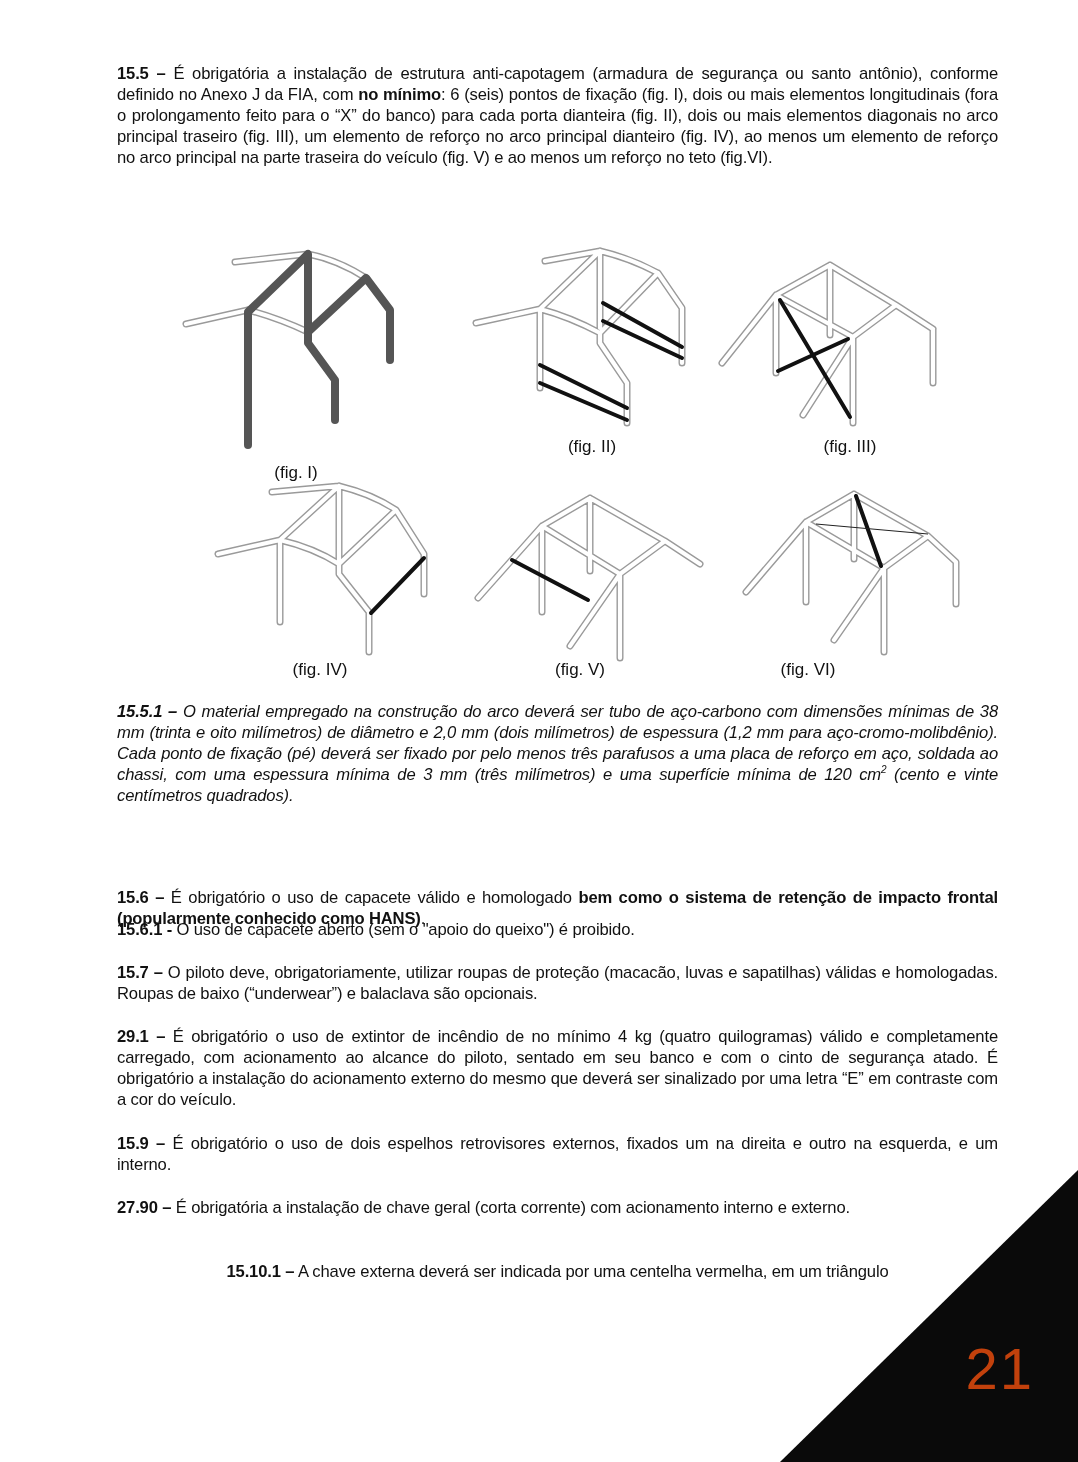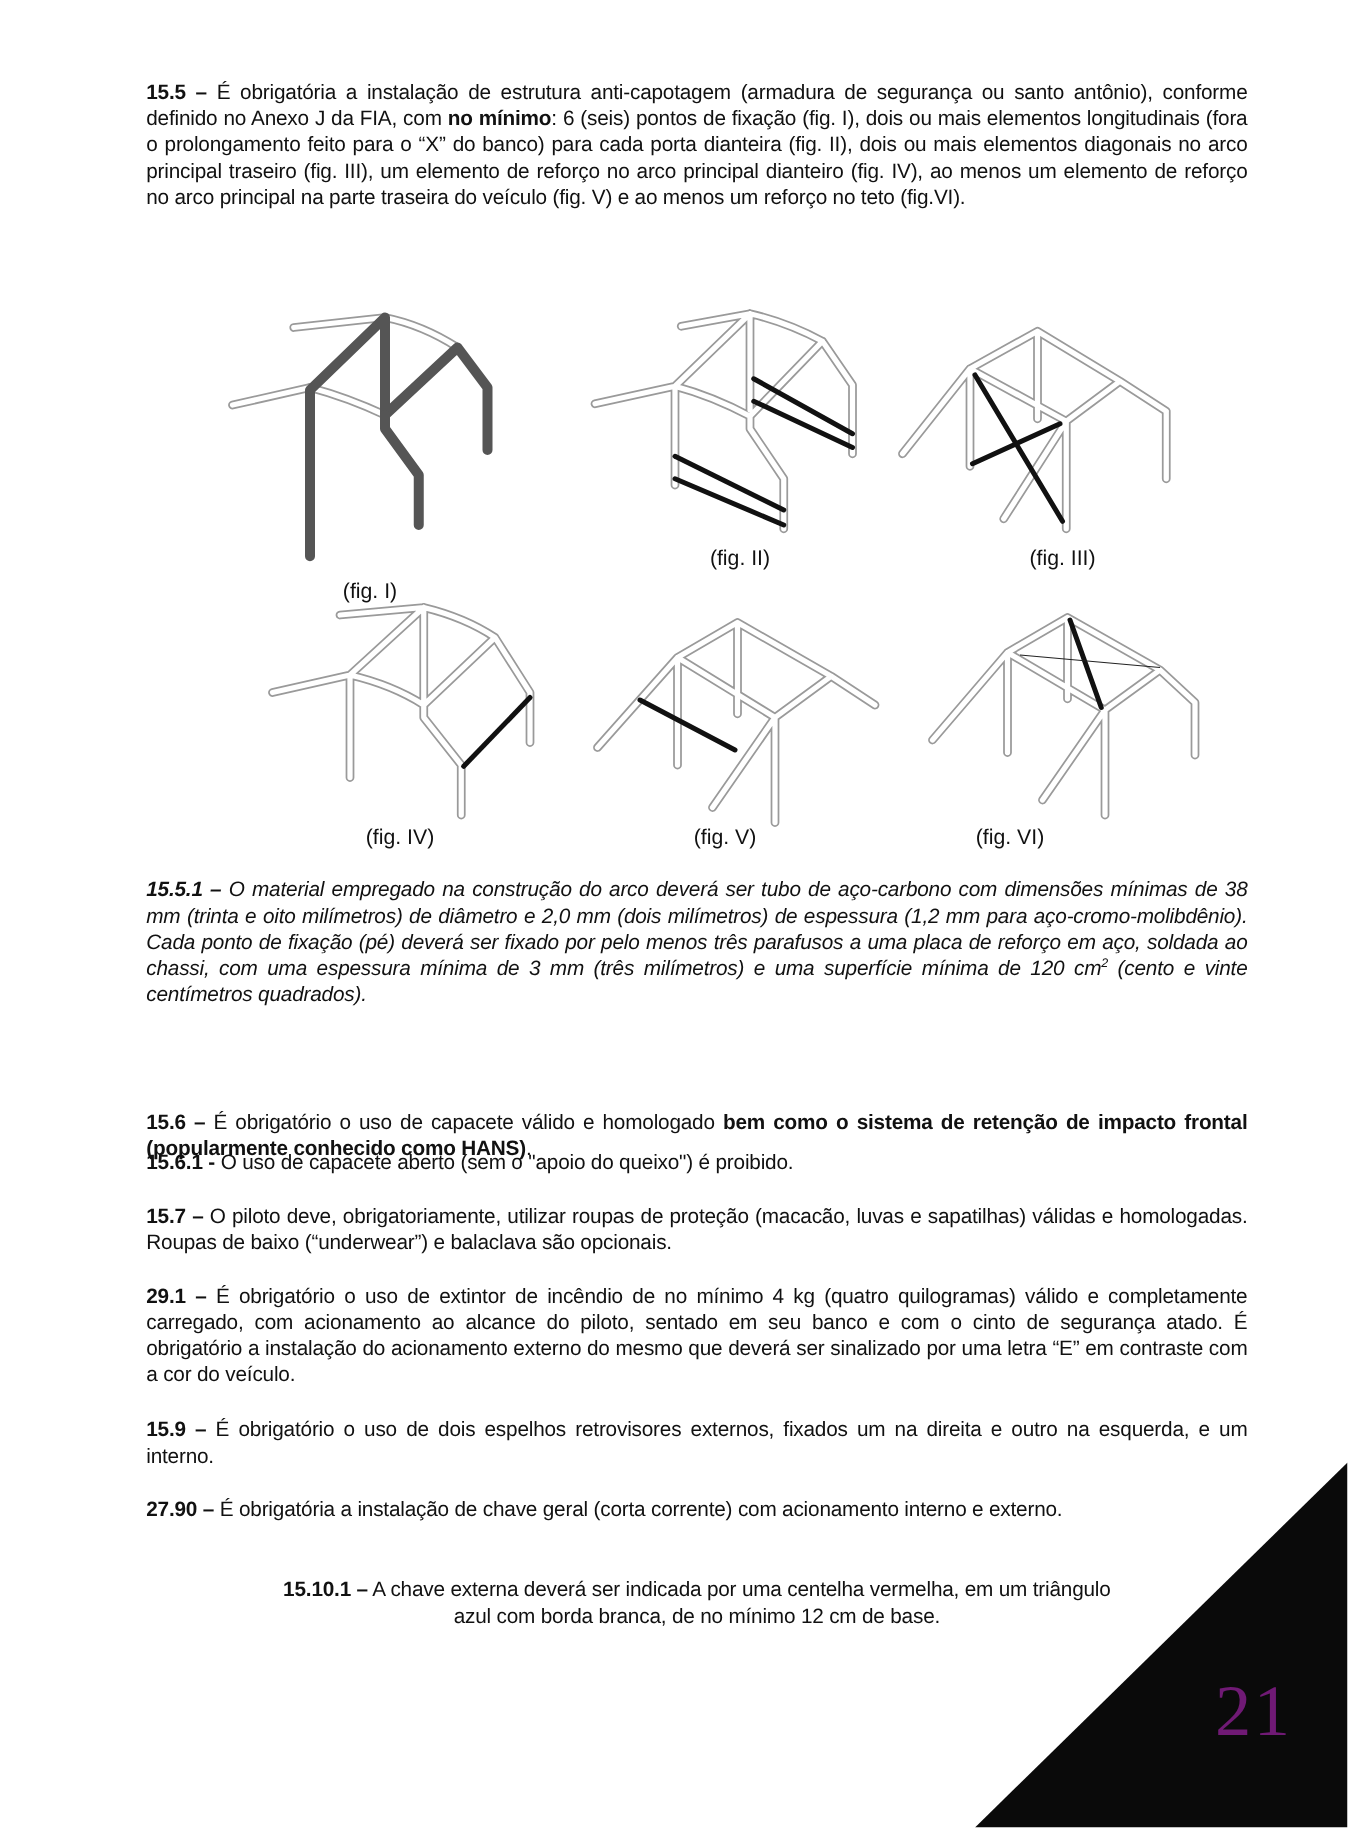--- a/index.html
+++ b/index.html
@@ -7,22 +7,22 @@
          font-family:"Liberation Sans", sans-serif; color:#111; }
   .text-block { position:absolute; left:117px; width:881px; font-size:16.6px; line-height:21px;
                 text-align:justify; letter-spacing:-0.15px; }
   .text-block b { font-weight:bold; }
   .p { margin:0; }
   sup { font-size:10px; line-height:0; }
   .fig { position:absolute; }
   .fig svg { display:block; overflow:visible; }
   .cap { position:absolute; font-size:17px; text-align:center; width:120px; }
   .corner { position:absolute; left:0; top:0; width:1078px; height:1462px; pointer-events:none; }
-  .page-num { position:absolute; right:44px; top:1335px; font-family:Liberation Serif, serif;
-              font-size:58px; color:#701a75; letter-spacing:2px; }
+  .page-num { position:absolute; right:44px; top:1335px; font-family:Liberation Sans, sans-serif;
+              font-size:58px; color:#c2410c; letter-spacing:2px; }
   .tube { fill:none; stroke:#9a9a9a; stroke-width:7; stroke-linecap:round; stroke-linejoin:round; }
   .tube-in { fill:none; stroke:#ffffff; stroke-width:4.2; stroke-linecap:round; stroke-linejoin:round; }
   .dark { fill:none; stroke:#555; stroke-width:8; stroke-linecap:round; stroke-linejoin:round; }
   .brace { stroke:#111; stroke-width:4; stroke-linecap:round; fill:none; }
 </style>
 </head>
 <body>
 
 <div class="text-block" style="top:63px;">
   <p class="p">
@@ -139,20 +139,19 @@
 
 <div class="text-block" style="top:1197px;">
   <p class="p">
     <b>27.90 –</b><span> É obrigatória a instalação de chave geral (corta corrente) com acionamento interno e externo.</span>
   </p>
 </div>
 
 <div class="text-block" style="top:1261px; text-align:center;">
   <p class="p">
     <b>15.10.1 –</b><span> A chave externa deverá ser indicada por uma centelha vermelha, em um triângulo</span><br>
-    <span>azul com borda branca, de no mínimo 12 cm de base.</span>
   </p>
 </div>
 
 <svg class="corner" viewBox="0 0 1078 1462">
   <polygon id="corner-poly" points="1078,1170 1078,1462 780,1462" fill="#0a0a0a"></polygon>
 </svg>
 <div class="page-num">21</div>
 
 </body></html>

